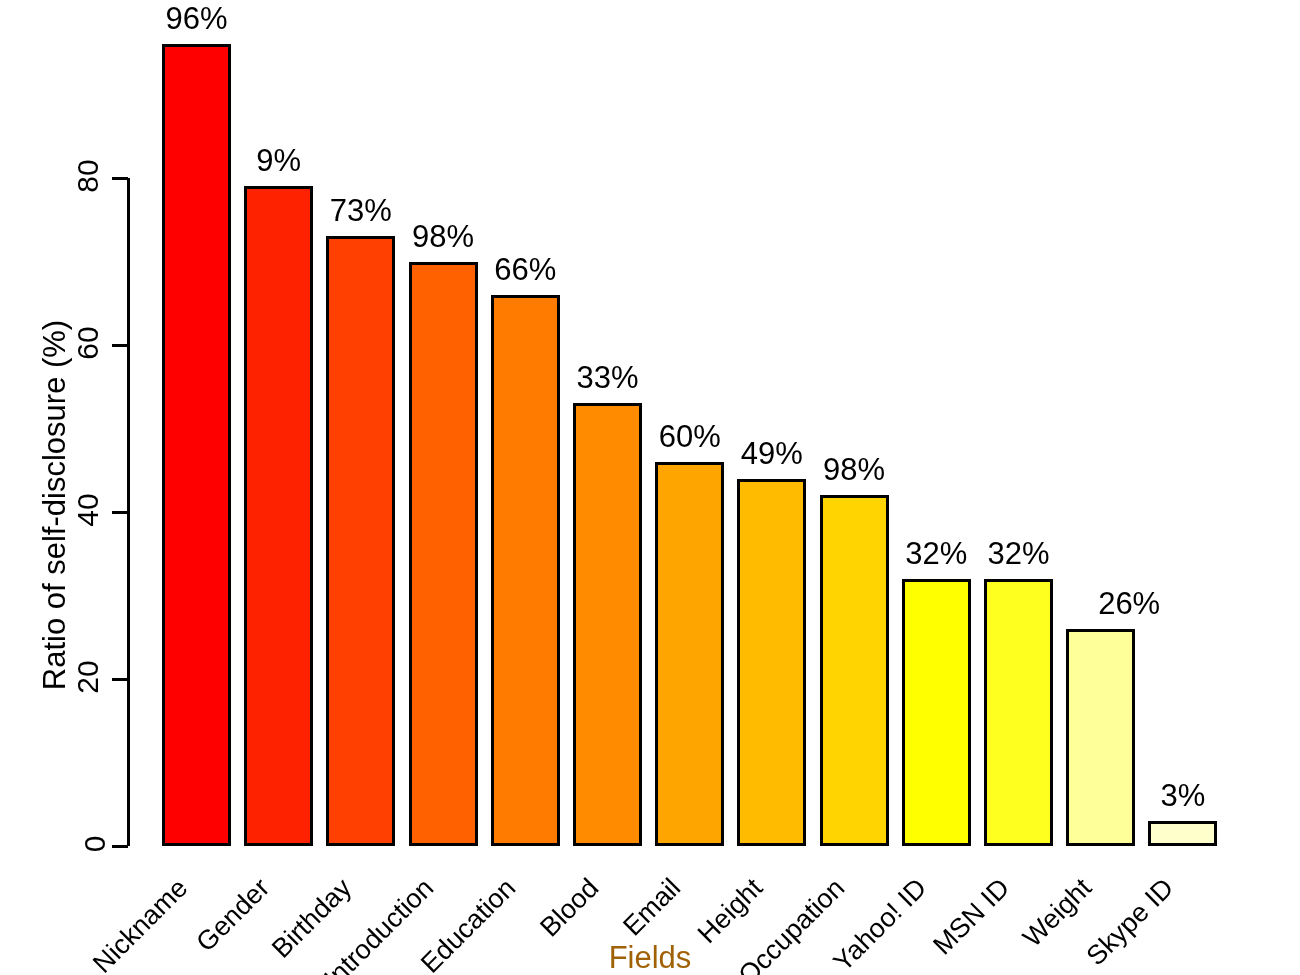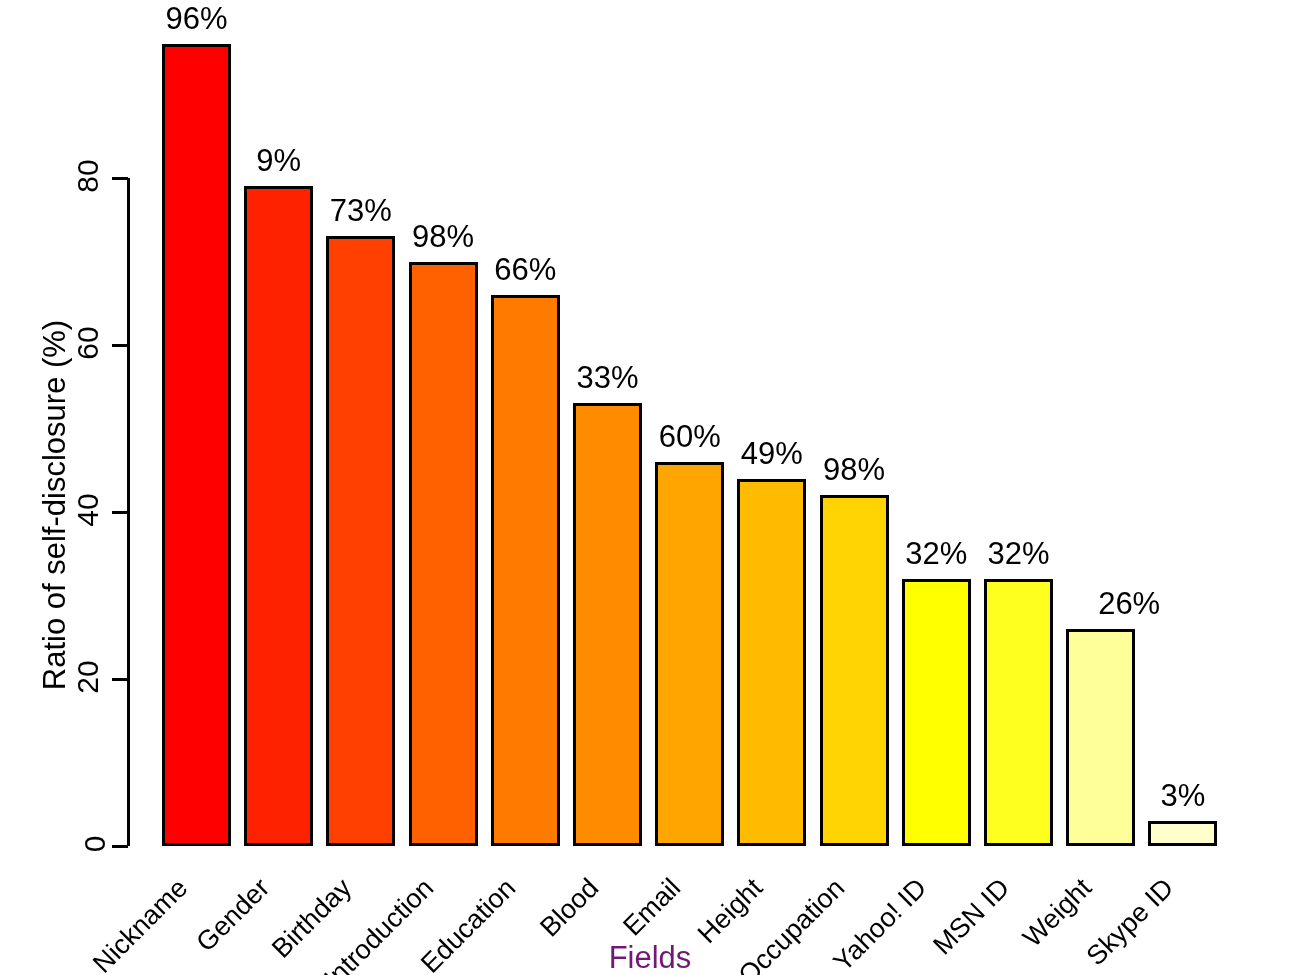--- a/index.html
+++ b/index.html
@@ -93,21 +93,21 @@
   }
 
   
   #x-axis-title {
     position: absolute;
     left: 0;
     top: 940px;
     width: 1300px;
     text-align: center;
     font-size: 31px;
-    color: #701a75;
+    color: #a16207;
   }
 </style>
 </head>
 <body>
 
 <div id="chart-root">
 
   <div id="y-axis-line"></div>
   <div id="y-ticks">
       <div class="y-tick" style="top: 845px;"></div>

